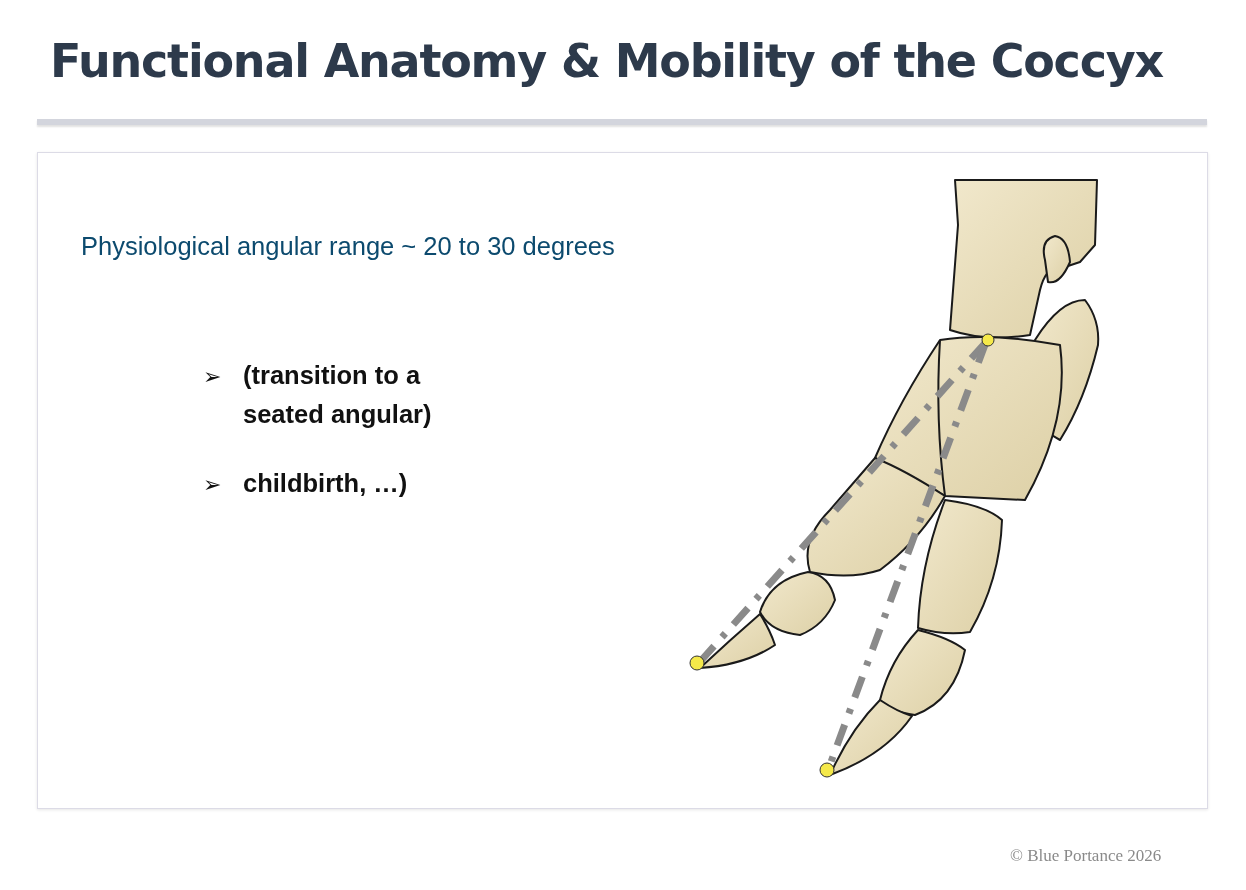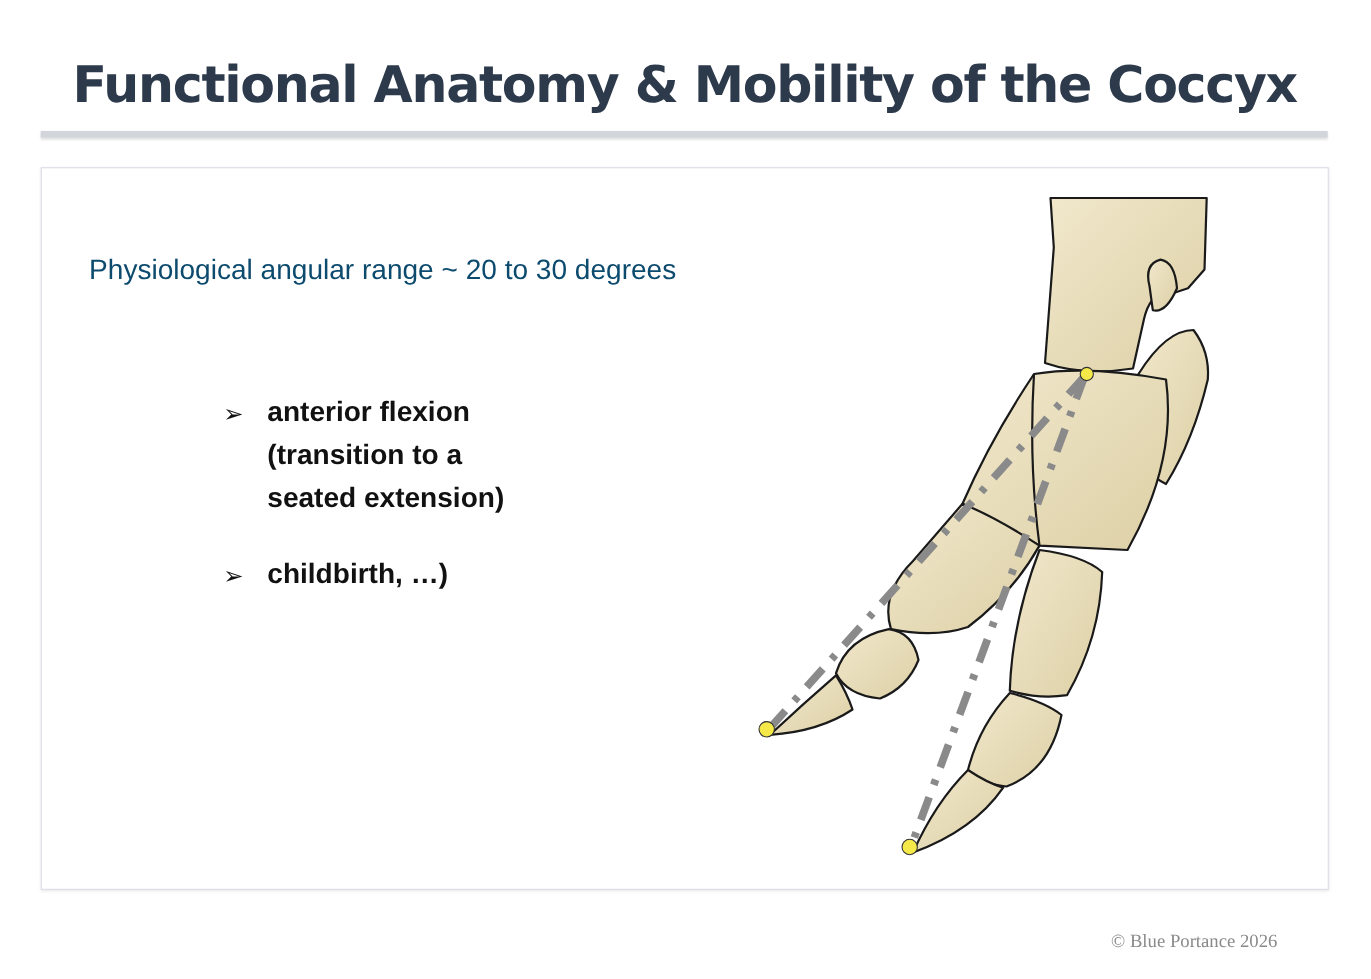--- a/index.html
+++ b/index.html
@@ -1,21 +1,21 @@
 <!DOCTYPE html>
 <html><head>
 <meta charset="utf-8">
 <style>
   html, body { margin: 0; padding: 0; }
   body {
     width: 1246px; height: 890px; background: #ffffff; position: relative; overflow: hidden;
     font-family: "Liberation Sans", "DejaVu Sans", sans-serif;
   }
   .title {
-    position: absolute; left: 50px; top: 34px; margin: 16px;
+    position: absolute; left: 50px; top: 34px; margin: 0;
     font-family: "DejaVu Sans", sans-serif; font-weight: bold;
     font-size: 46px; color: #2d3a4b; letter-spacing: -1.2px;
     white-space: nowrap;
   }
   .rule {
     position: absolute; left: 37px; top: 119px; width: 1170px; height: 6px;
     background: #d3d5dd; box-shadow: 0 2px 2px rgba(0,0,0,0.12);
   }
   .panel {
     position: absolute; left: 37px; top: 152px; width: 1169px; height: 655px;
@@ -43,23 +43,22 @@
 <h1 class="title">Functional Anatomy &amp; Mobility of the Coccyx</h1>
 <div class="rule"></div>
 
 <div class="panel"></div>
 
 <div class="lead">Physiological angular range ~ 20 to 30 degrees</div>
 
 <div class="bullets">
   <div class="bullet">
     <span class="arrow">➢</span>
-    <span class="head">anterior flexion</span>
     <span class="sub">(transition to a</span>
-    <span class="sub">seated extension)</span>
+    <span class="sub">seated angular)</span>
   </div>
   <div class="bullet">
     <span class="arrow">➢</span>
     <span class="sub">childbirth, …)</span>
   </div>
 </div>
 
 <div class="figure">
   <svg width="458" height="640" viewBox="678 156 458 640" xmlns="http://www.w3.org/2000/svg">
     <defs>

